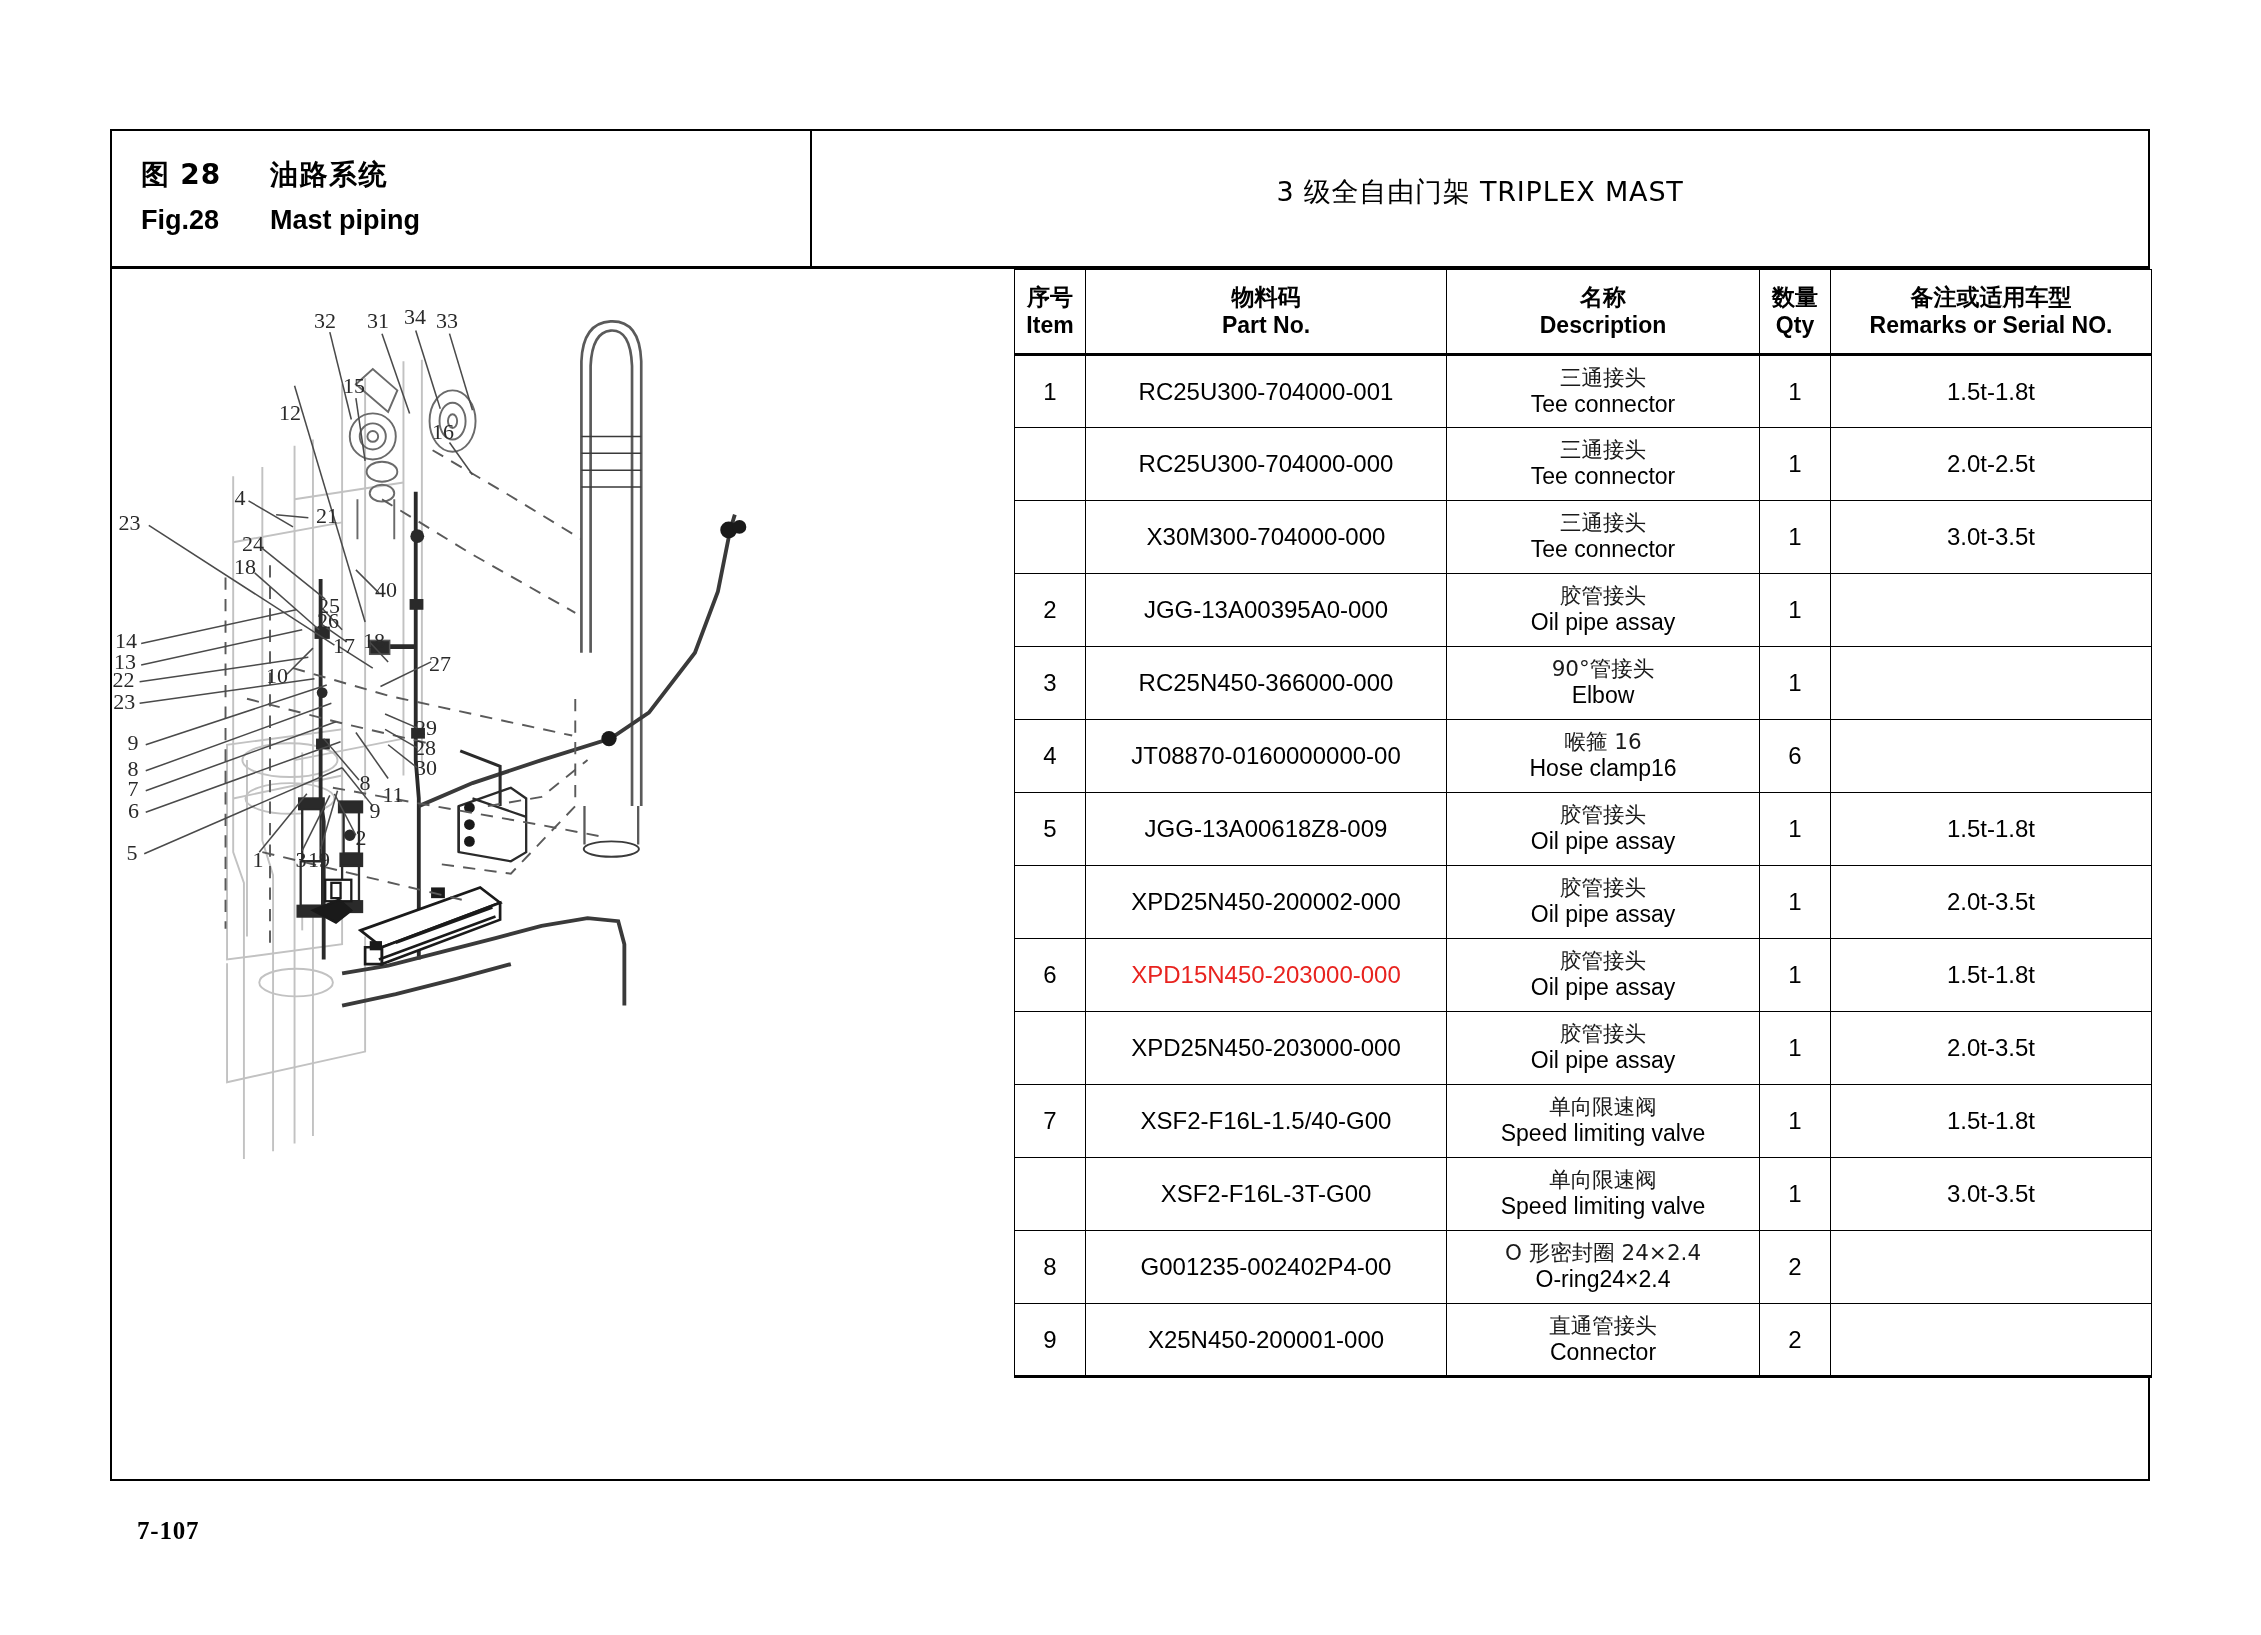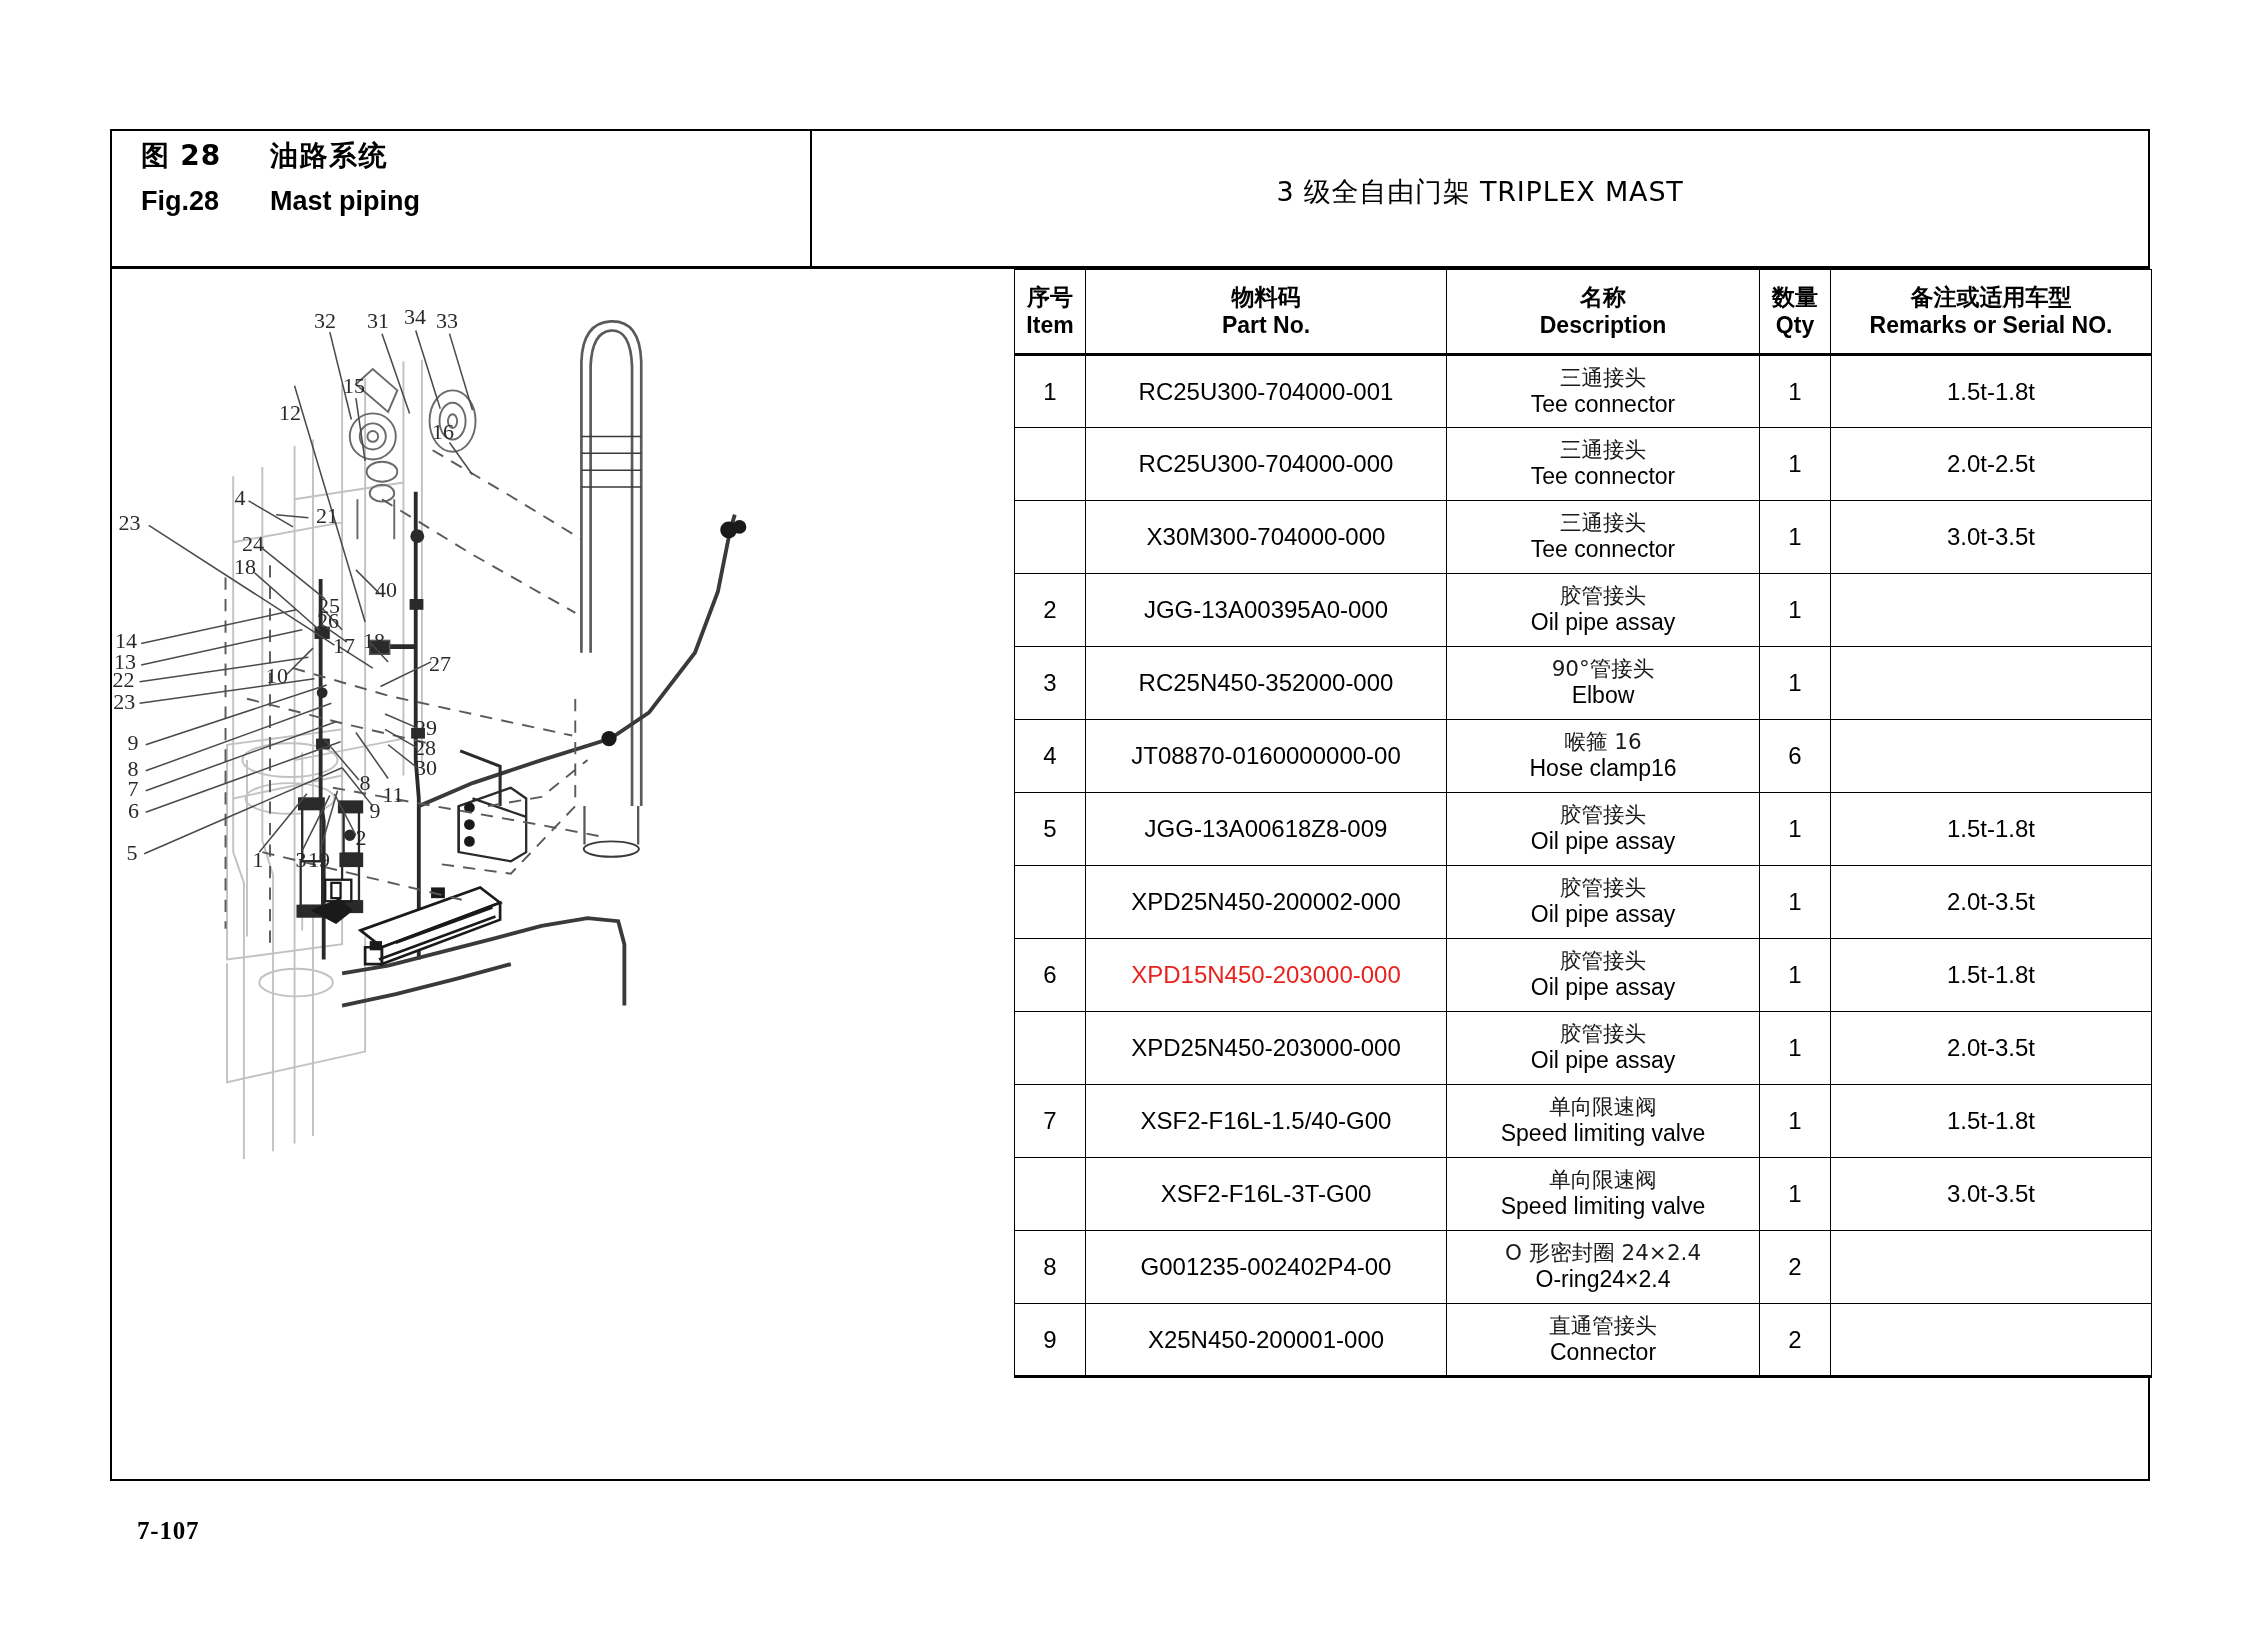--- a/index.html
+++ b/index.html
@@ -29,21 +29,21 @@
     width: 100%; height: 138px;
     border-bottom: 3.8px solid #000;
     box-sizing: border-box;
   }
   .title-left {
     position: absolute;
     left: 0; top: 0;
     width: 700px; height: 100%;
     border-right: 2.3px solid #000;
     box-sizing: border-box;
-    padding: 6px 0 0 29px;
+    padding: 25px 0 0 29px;
   }
   .title-row {
     display: flex;
     align-items: baseline;
     white-space: nowrap;
   }
   .title-row + .title-row { margin-top: 10.7px; }
   .title-fig-cn {
     font-family: "DejaVu Sans", sans-serif;
     font-size: 28px; font-weight: bold;
@@ -484,21 +484,21 @@
           <td class="cell-part">JGG-13A00395A0-000</td>
           <td class="cell-desc">
             <span class="desc-cn">胶管接头</span>
             <span class="desc-en">Oil pipe assay</span>
           </td>
           <td class="cell-qty">1</td>
           <td class="cell-rem"></td>
         </tr>
         <tr>
           <td class="cell-item">3</td>
-          <td class="cell-part">RC25N450-352000-000</td>
+          <td class="cell-part">RC25N450-366000-000</td>
           <td class="cell-desc">
             <span class="desc-cn">90°管接头</span>
             <span class="desc-en">Elbow</span>
           </td>
           <td class="cell-qty">1</td>
           <td class="cell-rem"></td>
         </tr>
         <tr>
           <td class="cell-item">4</td>
           <td class="cell-part">JT08870-0160000000-00</td>

